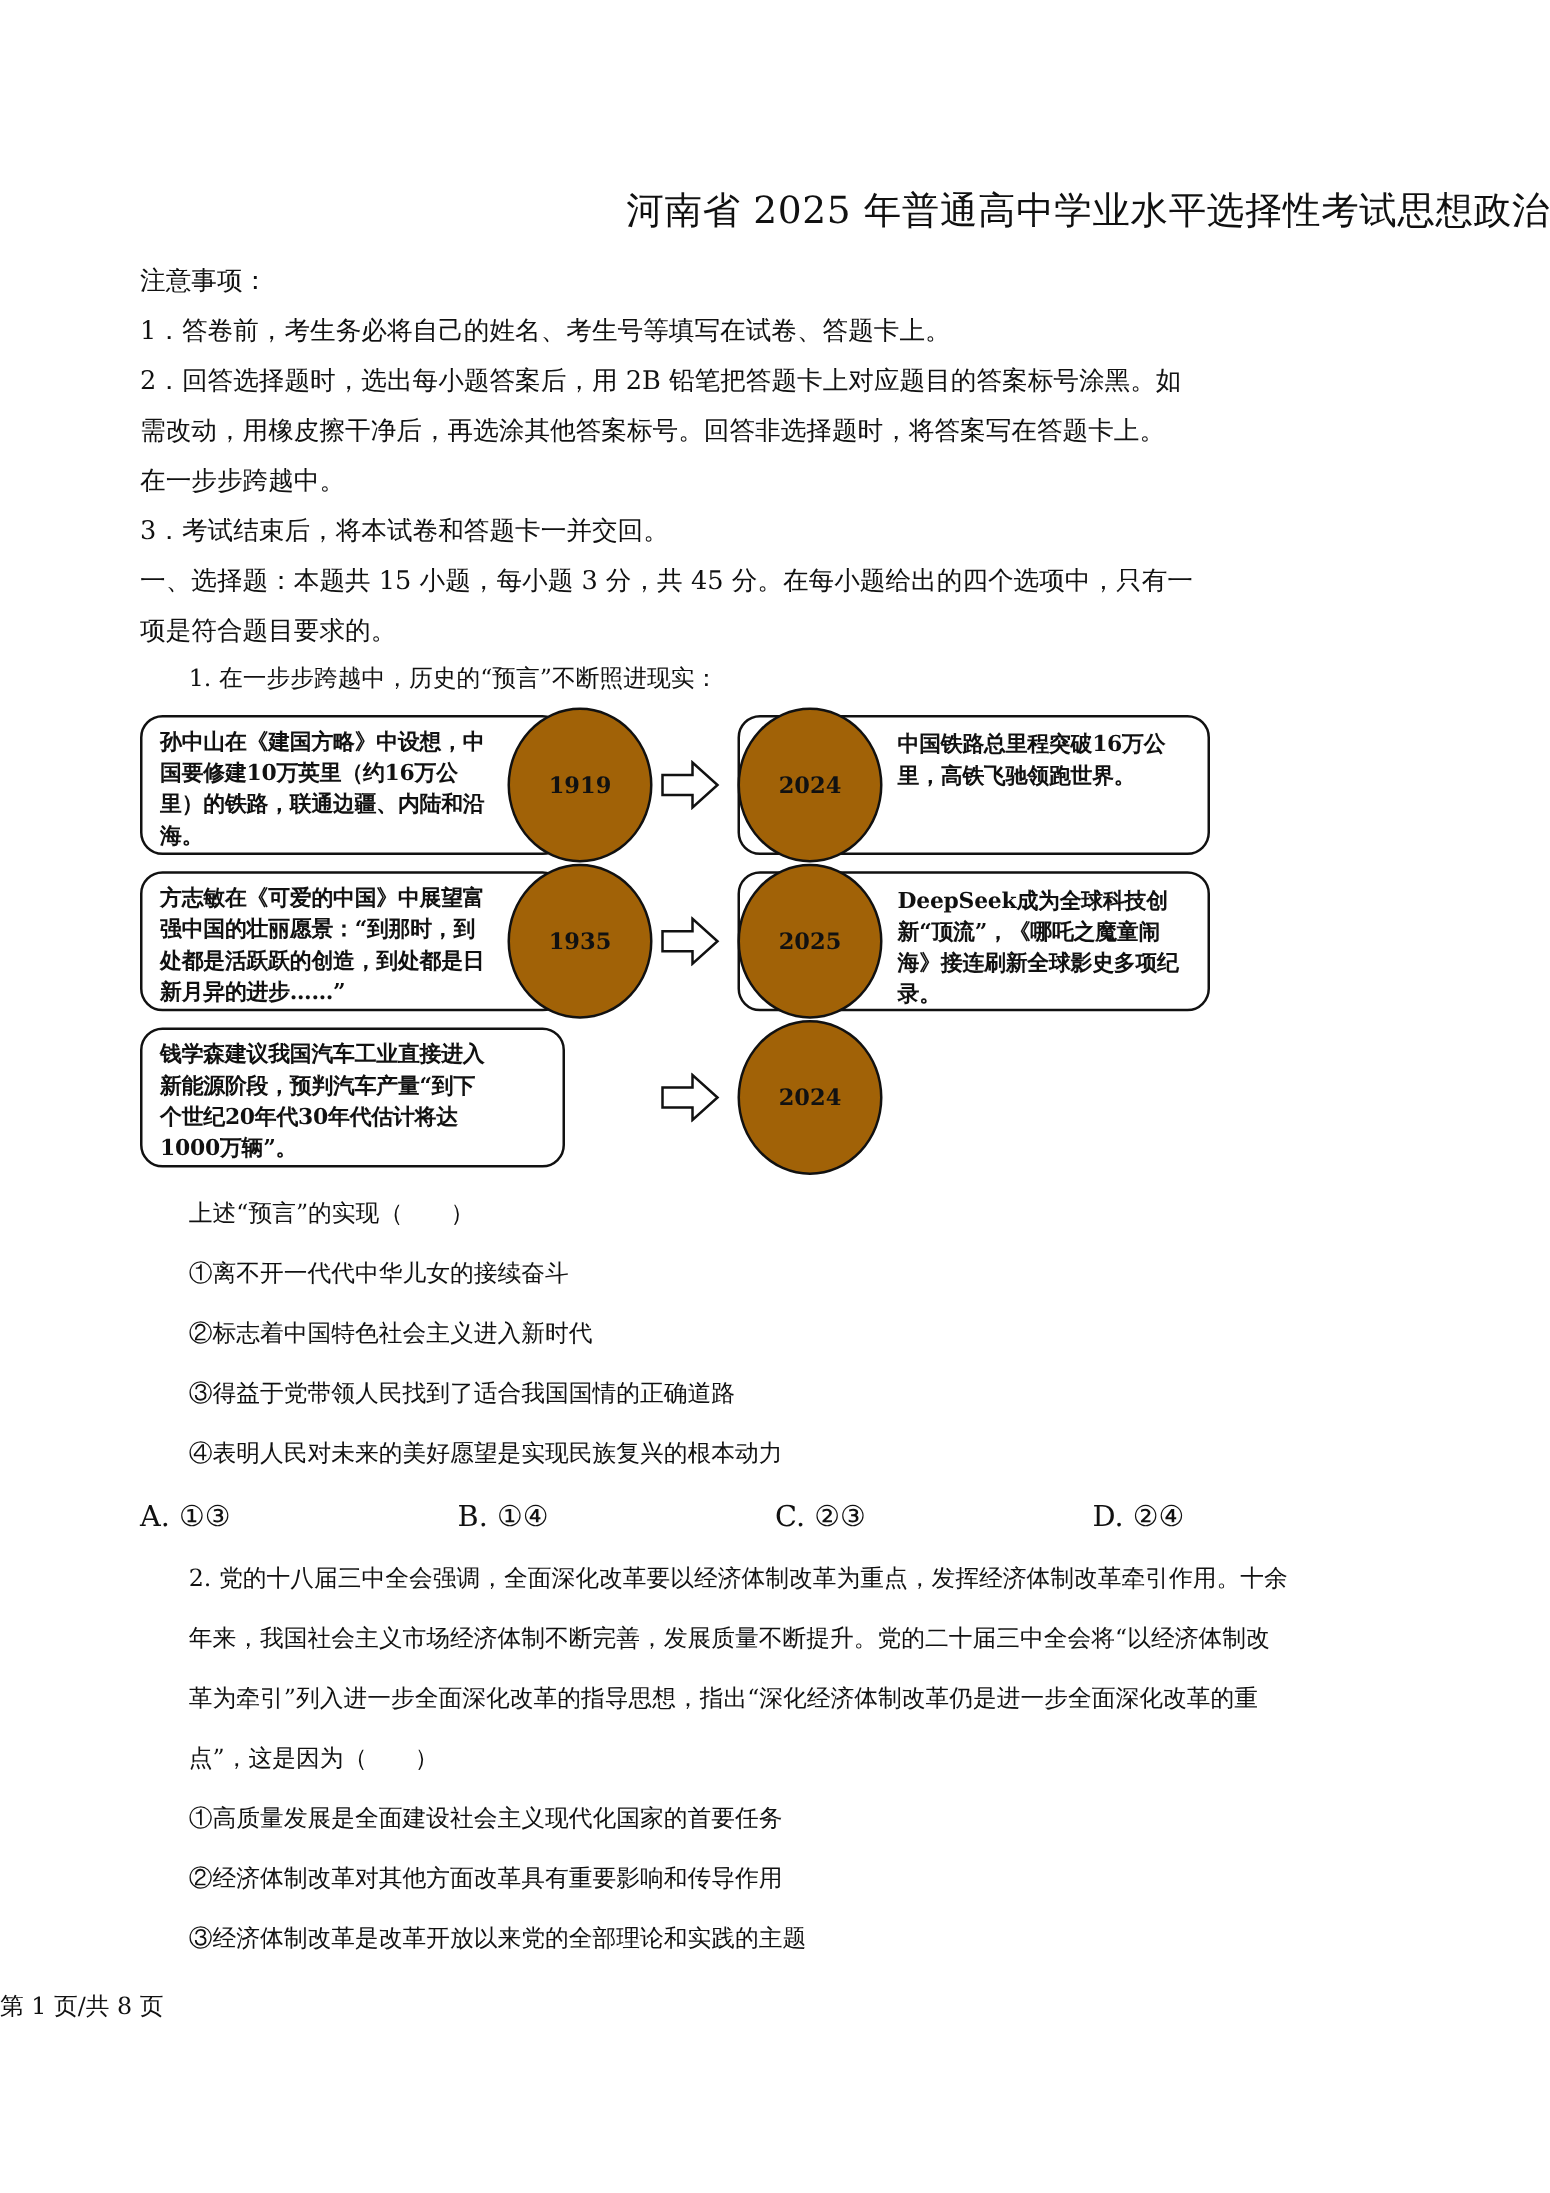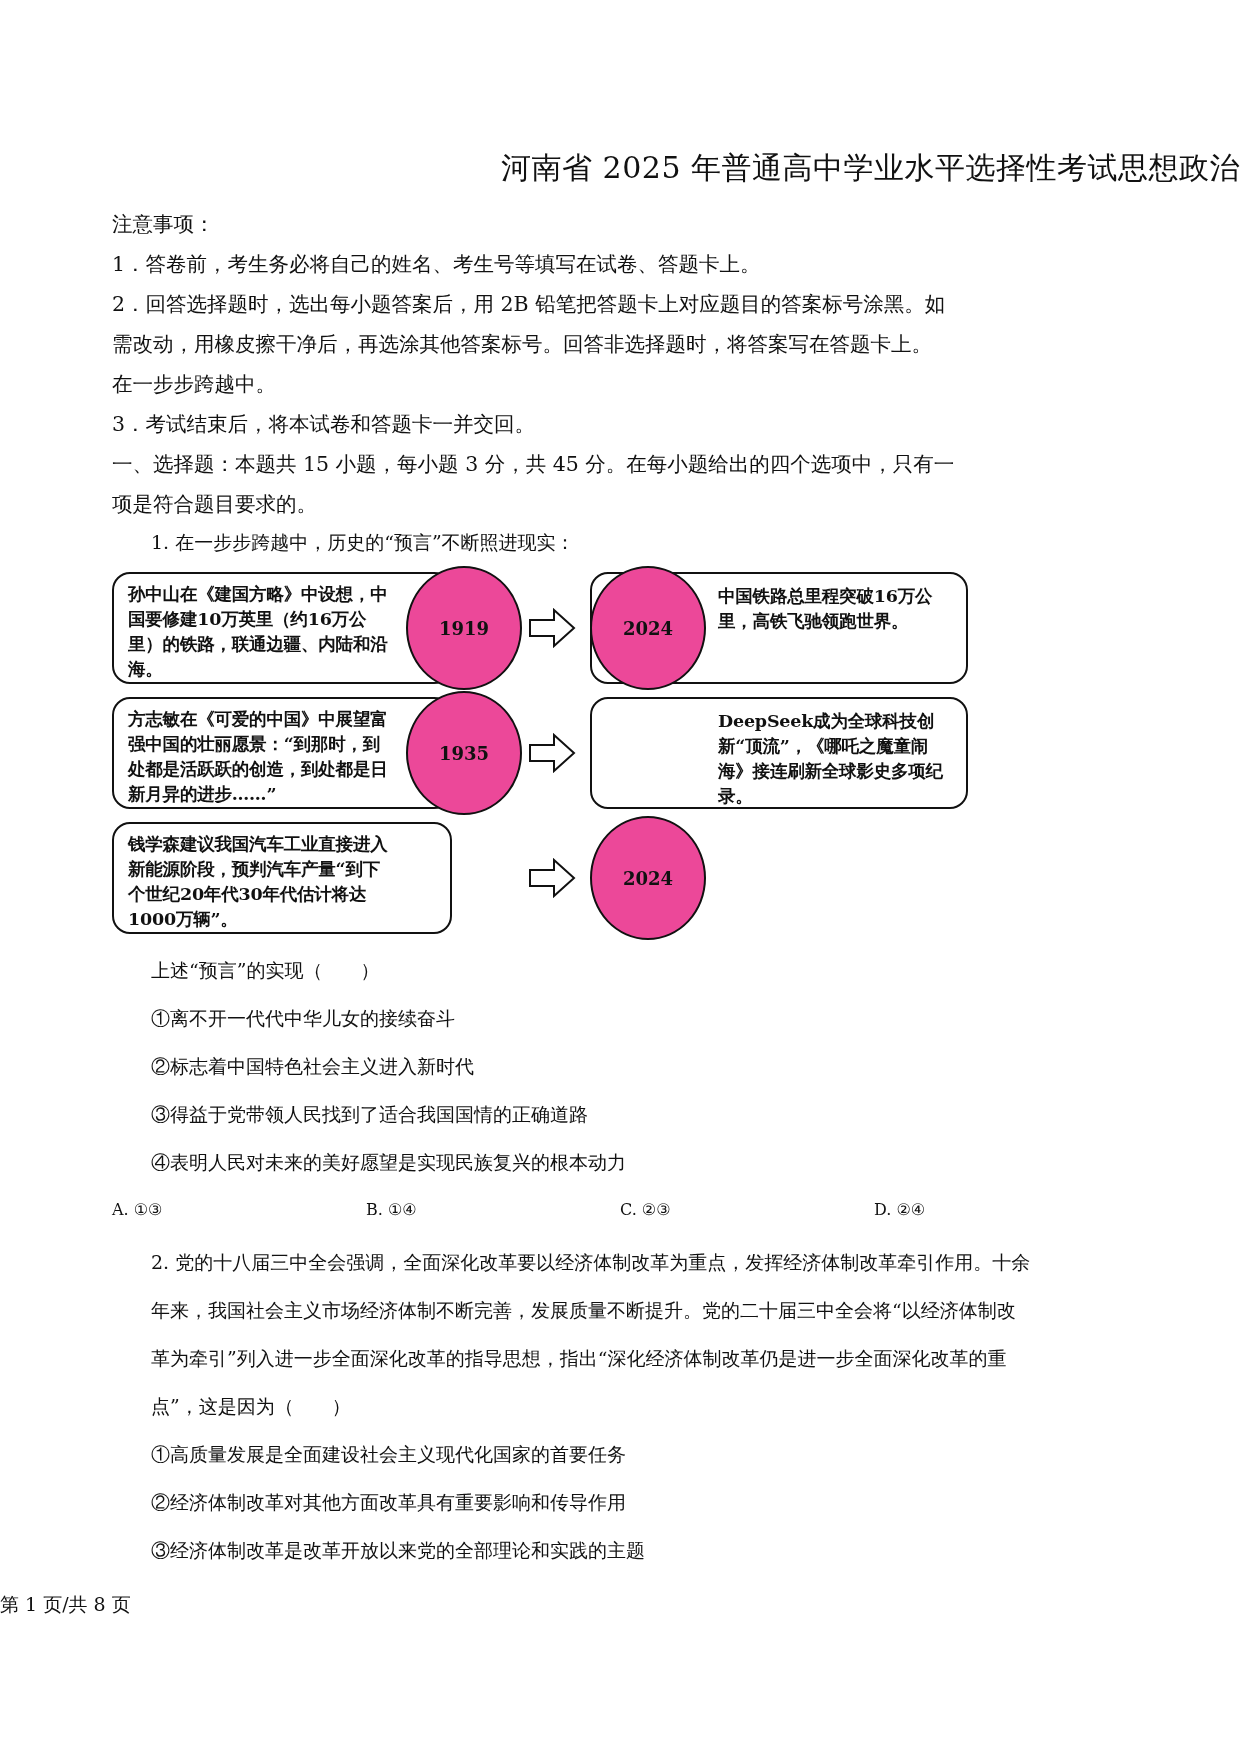--- a/index.html
+++ b/index.html
@@ -7,39 +7,39 @@
     width: 1240px; height: 1754px; position: relative; overflow: hidden;
     font-family: "DejaVu Serif", "Liberation Serif", serif; color: #111;
   }
   .abs { position: absolute; white-space: nowrap; }
   .title {
     left: 0; width: 1240px; text-align: right; top: 148px;
     font-size: 30px; letter-spacing: 0.5px;
   }
   .line { left: 112px; font-size: 20.5px; }
   .q { left: 112px; font-size: 19px; margin-left: 39px; }
-  .opt { font-size: 16px; }
+  .opt { font-size: 23px; }
 
   
   .row { position: absolute; left: 112px; width: 748px; height: 112px; }
   .pill {
     position: absolute; top: 0; height: 100%;
     border: 2px solid #111; border-radius: 18px; background: #fff; box-sizing: border-box;
   }
   .pill.left { left: 0; width: 340px; }
   .pill.right { left: 478px; width: 378px; }
   .pill .txt {
     position: absolute; font-size: 17.5px; line-height: 25px; white-space: normal;
     font-weight: bold; letter-spacing: -0.2px;
   }
   .pill.left .txt { left: 14px; top: 8px; width: 260px; }
   .pill.right .txt { left: 126px; top: 10px; width: 240px; }
   .circle {
     position: absolute; top: -6px; width: 116px; height: 124px; border-radius: 50%;
-    border: 2px solid #111; background: #ec4899; box-sizing: border-box;
+    border: 2px solid #111; background: #a16207; box-sizing: border-box;
     display: flex; align-items: center; justify-content: center;
     font-weight: bold; font-size: 18px;
   }
   .circle.c-left { left: 294px; }
   .circle.c-right { left: 478px; }
   .arrow { position: absolute; left: 416px; top: 36px; width: 48px; height: 40px; }
   .footer { left: 0; width: 1196px; top: 1592px; font-size: 19px; }
 </style>
 </head>
 <body>
@@ -80,20 +80,21 @@
   <div class="pill left">
       <div class="txt">方志敏在《可爱的中国》中展望富强中国的壮丽愿景：“到那时，到处都是活跃跃的创造，到处都是日新月异的进步……”</div>
     </div>
   <div class="circle c-left">1935</div>
   <svg class="arrow" viewBox="0 0 48 40">
       <path d="M2 12 H26 V2 L46 20 L26 38 V28 H2 Z" fill="#fff" stroke="#111" stroke-width="2"></path>
     </svg>
   <div class="pill right">
       <div class="txt">DeepSeek成为全球科技创新“顶流”，《哪吒之魔童闹海》接连刷新全球影史多项纪录。</div>
     </div>
+  <div class="circle c-right">2025</div>
 </div>
 
 <div class="row" style="top:822px">
   <div class="pill left">
       <div class="txt">钱学森建议我国汽车工业直接进入新能源阶段，预判汽车产量“到下个世纪20年代30年代估计将达1000万辆”。</div>
     </div>
   <svg class="arrow" viewBox="0 0 48 40">
       <path d="M2 12 H26 V2 L46 20 L26 38 V28 H2 Z" fill="#fff" stroke="#111" stroke-width="2"></path>
     </svg>
   <div class="circle c-right">2024</div>

